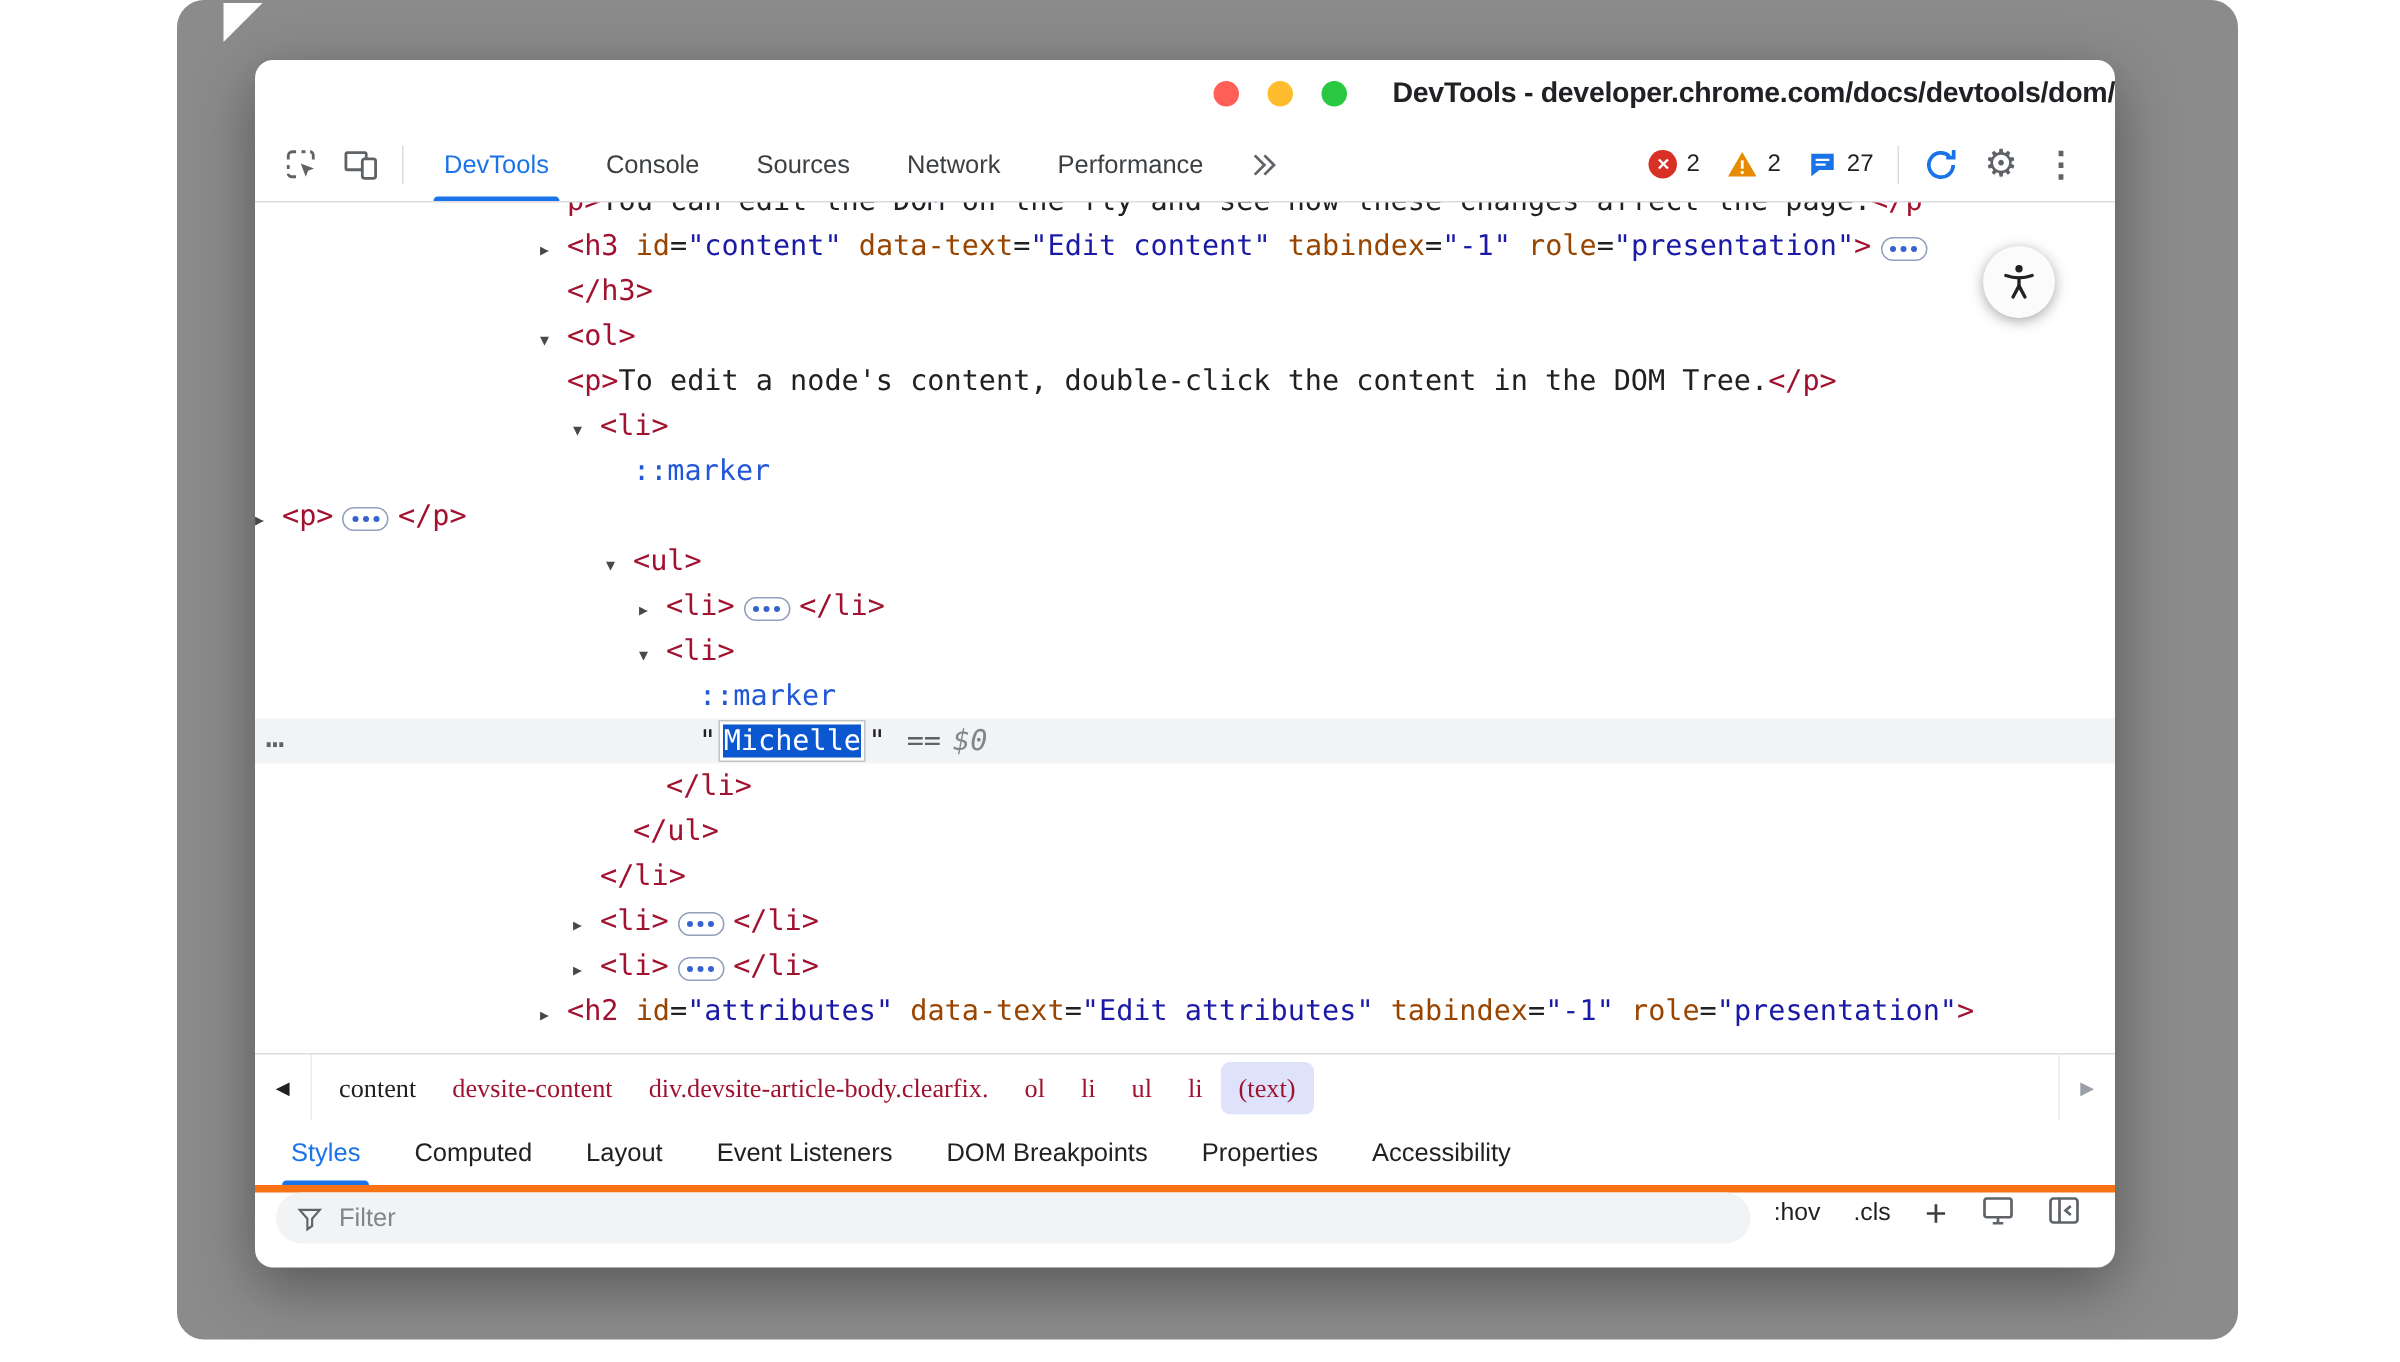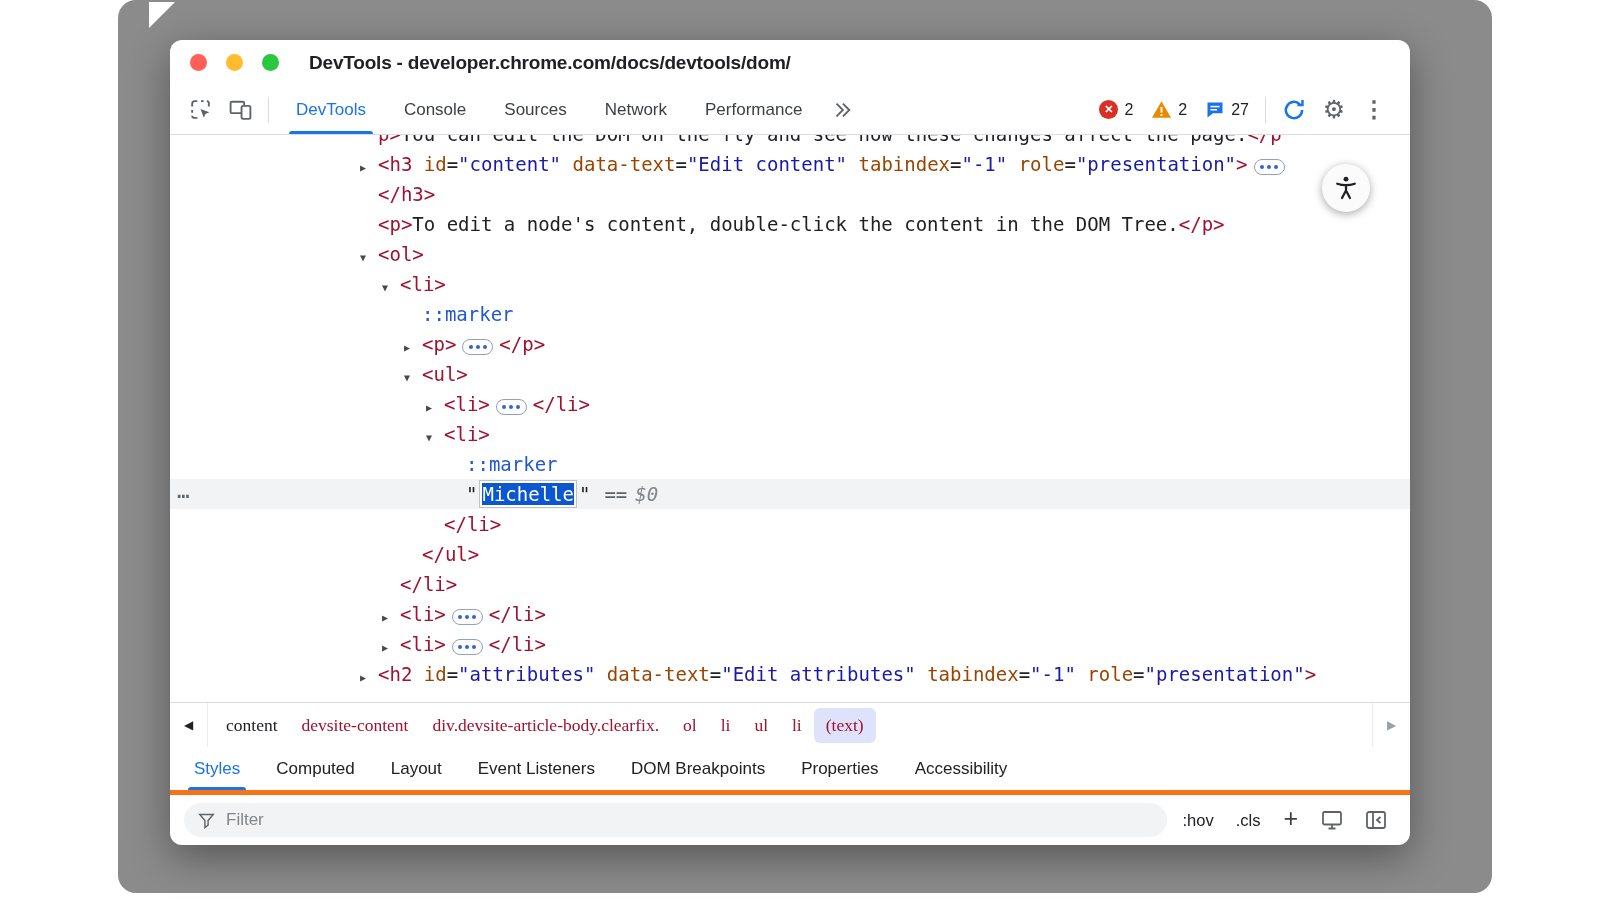--- a/index.html
+++ b/index.html
@@ -6,21 +6,21 @@
   html,body { width:1600px; height:908px; background:#ffffff; font-family:"Liberation Sans", sans-serif; overflow:hidden; }
   .stage { position:relative; width:1600px; height:908px; }
 
   .backdrop { position:absolute; left:118px; top:0; width:1374px; height:893px; background:#8b8b8b; border-radius:18px; }
   .wedge { position:absolute; left:149px; top:2px; width:0; height:0; border-top:26px solid #ffffff; border-right:26px solid transparent; }
 
   .window { position:absolute; left:170px; top:40px; width:1240px; height:805px; background:#ffffff; border-radius:12px;
             box-shadow:0 12px 40px rgba(0,0,0,.38); overflow:hidden; display:flex; flex-direction:column; }
 
   
-  .titlebar { height:45px; display:flex; align-items:center; padding-left:20px; flex:0 0 auto; }
+  .titlebar { height:45px; display:flex; align-items:center; padding-left:20px; flex:0 0 auto;justify-content:flex-end; }
   .lights { display:flex; gap:19px; }
   .light { width:17px; height:17px; border-radius:50%; }
   .light.red { background:#ff5f57; } .light.yellow { background:#febc2e; } .light.green { background:#28c840; }
   .title { margin-left:30px; font-size:19px; font-weight:700; color:#202124; letter-spacing:-.2px; }
 
   
   .toolbar { height:50px; flex:0 0 auto; display:flex; align-items:stretch; border-bottom:1px solid #dadce0; padding:0 16px 0 10px; }
   .tb-icon { width:40px; display:flex; align-items:center; justify-content:center; color:#5f6368; }
   .tb-sep { width:1px; height:26px; background:#dadce0; align-self:center; margin:0 8px; }
   .tabs { display:flex; }
@@ -71,21 +71,21 @@
   .crumb.dark { color:#202124; }
   .crumb.selected { background:var(--crumb-selected-bg,#dee3fb); }
 
   
   .paneltabs { height:48px; flex:0 0 auto; border-bottom:5px solid #f97316; display:flex; align-items:stretch; padding-left:6px; }
   .ptab { padding:0 18px; display:flex; align-items:center; font-size:17px; color:#202124; position:relative; white-space:nowrap; }
   .ptab.active { color:var(--accent,#1a73e8); }
   .ptab.active::after { content:""; position:absolute; left:12px; right:12px; bottom:0; height:3px; background:var(--accent,#1a73e8); border-radius:3px 3px 0 0; }
 
   
-  .filterbar { height:50px; flex:0 0 auto; display:flex; align-items:center; padding:0 16px 0 14px; gap:8px; }
+  .filterbar { height:50px; flex:0 0 auto; display:flex; align-items:flex-start; padding:0 16px 0 14px; gap:8px; }
   .filter-pill { flex:1; height:34px; background:#f1f3f4; border-radius:17px; display:flex; align-items:center; padding:0 13px; gap:10px; }
   .filter-pill input { border:none; outline:none; background:transparent; font-size:17px; color:#202124; width:100%; font-family:"Liberation Sans",sans-serif; }
   .filter-pill input::placeholder { color:#80868b; }
   .sbtn { font-size:16.5px; color:#202124; padding:4px 7px; white-space:nowrap; }
   .plus { font-size:25px; color:#3c4043; padding:0 8px 3px 8px; }
   .icon-btn { display:flex; align-items:center; justify-content:center; width:36px; color:#5f6368; }
 
   svg { display:block; }
 </style>
 </head>
@@ -175,25 +175,25 @@
         </div>
       <div class="tb-icon">
           <span class="kebab">⋮</span>
         </div>
     </div>
 
     <div class="tree">
         <div class="tree-line clip-top" style="padding-left: 190px;"><span class="gutter"></span><span class="tk-tag">p&gt;</span><span class="tk-text">You can edit the DOM on the fly and see how these changes affect the page.</span><span class="tk-tag">&lt;/p</span></div>
         <div class="tree-line" style="padding-left: 190px;"><span class="arrow">▶</span><span class="tk-tag">&lt;h3</span><span class="tk-attr"> id</span><span class="tk-eq">=</span><span class="tk-val">"content"</span><span class="tk-attr"> data-text</span><span class="tk-eq">=</span><span class="tk-val">"Edit content"</span><span class="tk-attr"> tabindex</span><span class="tk-eq">=</span><span class="tk-val">"-1"</span><span class="tk-attr"> role</span><span class="tk-eq">=</span><span class="tk-val">"presentation"</span><span class="tk-tag">&gt;</span><span class="pill"><i></i><i></i><i></i></span></div>
         <div class="tree-line" style="padding-left: 190px;"><span class="gutter"></span><span class="tk-tag">&lt;/h3&gt;</span></div>
+        <div class="tree-line" style="padding-left: 190px;"><span class="arrow">▼</span><span class="tk-tag">&lt;ol&gt;</span></div>
         <div class="tree-line" style="padding-left: 190px;"><span class="gutter"></span><span class="tk-tag">&lt;p&gt;</span><span class="tk-text">To edit a node's content, double-click the content in the DOM Tree.</span><span class="tk-tag">&lt;/p&gt;</span></div>
-        <div class="tree-line" style="padding-left: 190px;"><span class="arrow">▼</span><span class="tk-tag">&lt;ol&gt;</span></div>
         <div class="tree-line" style="padding-left: 212px;"><span class="arrow">▼</span><span class="tk-tag">&lt;li&gt;</span></div>
         <div class="tree-line" style="padding-left: 234px;"><span class="gutter"></span><span class="tk-pseudo">::marker</span></div>
-        <div class="tree-line" style="padding-left: 234px;"><span class="arrow">▶</span><span class="tk-tag">&lt;p&gt;</span><span class="pill"><i></i><i></i><i></i></span><span class="tk-tag">&lt;/p&gt;</span></div>
+        <div class="tree-line" style=""><span class="arrow">▶</span><span class="tk-tag">&lt;p&gt;</span><span class="pill"><i></i><i></i><i></i></span><span class="tk-tag">&lt;/p&gt;</span></div>
         <div class="tree-line" style="padding-left: 234px;"><span class="arrow">▼</span><span class="tk-tag">&lt;ul&gt;</span></div>
         <div class="tree-line" style="padding-left: 256px;"><span class="arrow">▶</span><span class="tk-tag">&lt;li&gt;</span><span class="pill"><i></i><i></i><i></i></span><span class="tk-tag">&lt;/li&gt;</span></div>
         <div class="tree-line" style="padding-left: 256px;"><span class="arrow">▼</span><span class="tk-tag">&lt;li&gt;</span></div>
         <div class="tree-line" style="padding-left: 278px;"><span class="gutter"></span><span class="tk-pseudo">::marker</span></div>
         <div class="tree-line selected" style="padding-left: 278px;"><span class="left-dots">…</span><span class="gutter"></span><span class="tk-quote">"</span><span class="tk-sel">Michelle</span><span class="tk-quote">"</span><span class="tk-refeq">==</span><span class="tk-ref">$0</span></div>
         <div class="tree-line" style="padding-left: 256px;"><span class="gutter"></span><span class="tk-tag">&lt;/li&gt;</span></div>
         <div class="tree-line" style="padding-left: 234px;"><span class="gutter"></span><span class="tk-tag">&lt;/ul&gt;</span></div>
         <div class="tree-line" style="padding-left: 212px;"><span class="gutter"></span><span class="tk-tag">&lt;/li&gt;</span></div>
         <div class="tree-line" style="padding-left: 212px;"><span class="arrow">▶</span><span class="tk-tag">&lt;li&gt;</span><span class="pill"><i></i><i></i><i></i></span><span class="tk-tag">&lt;/li&gt;</span></div>
         <div class="tree-line" style="padding-left: 212px;"><span class="arrow">▶</span><span class="tk-tag">&lt;li&gt;</span><span class="pill"><i></i><i></i><i></i></span><span class="tk-tag">&lt;/li&gt;</span></div>

